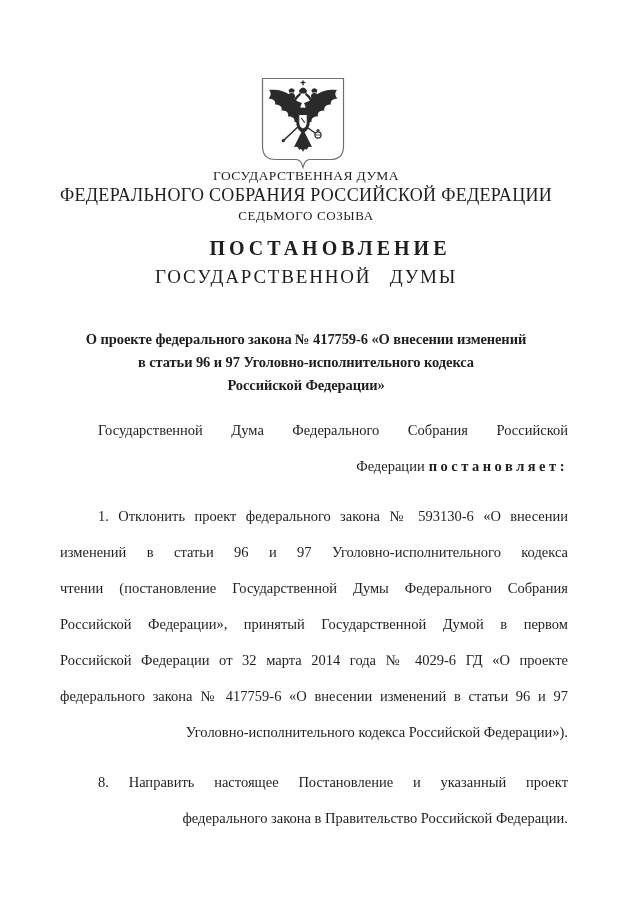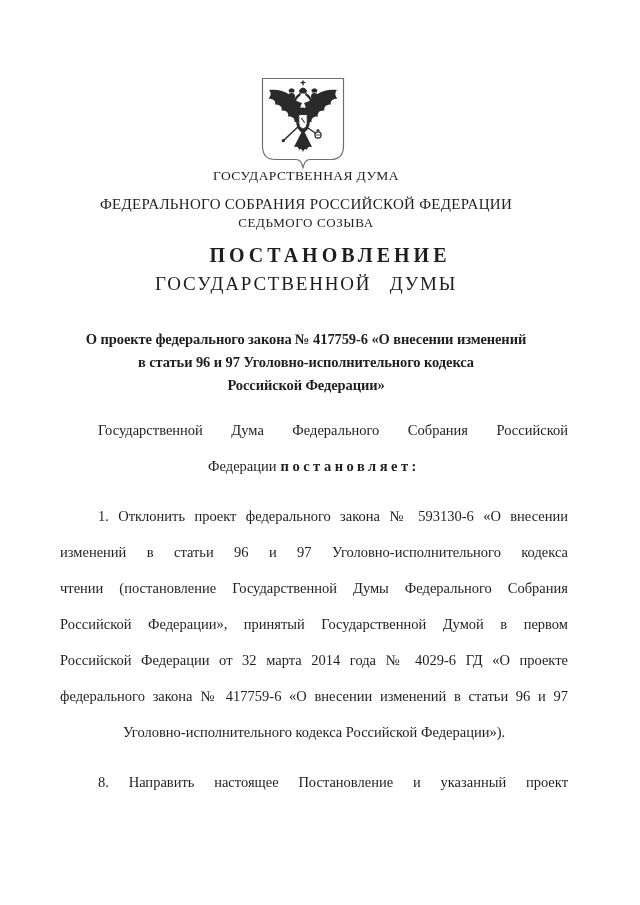--- a/index.html
+++ b/index.html
@@ -10,21 +10,21 @@
     font-family:"Liberation Serif","DejaVu Serif",serif;
     color:#1e1e1e;
     overflow:hidden;
     text-decoration:underline;
   }
   
   .crest{position:absolute;top:77px;left:261px;width:84px;height:94px;}
   
   .hdr{position:absolute;top:168px;left:0;width:612px;text-align:center;}
   .hdr .l1{font-size:13.5px;letter-spacing:0.4px;}
-  .hdr .l2{font-size:15px;letter-spacing:0.3px;margin-top:12px;}
+  .hdr .l2{font-size:18px;letter-spacing:0.3px;margin-top:1px;}
   .hdr .l3{font-size:13px;letter-spacing:0.6px;margin-top:2px;text-align:center;}
   .hdr .doc-type{
     margin-top:13px;
     font-size:20px;font-weight:bold;letter-spacing:4px;padding-left:48px;
   }
   .hdr .doc-issuer{
     margin-top:6px;
     font-size:19px;letter-spacing:1.8px;word-spacing:12px;
   }
   
@@ -36,21 +36,21 @@
   
   .body-text{
     position:absolute;top:412px;left:60px;width:508px;
     font-size:14.5px;line-height:36px;
   }
   .para{margin:0;}
   .para + .para{margin-top:14px;}
   .line{width:100%;}
   .line.ind{text-indent:38px;}
   .line.jl{text-align:justify;text-align-last:justify;}
-  .line.ll{text-align:center;}
+  .line.ll{text-align:right;}
   .em{font-weight:bold;letter-spacing:3.5px;margin-left:4px;}
 </style>
 </head>
 <body>
 
 <div class="page">
 
   <div class="crest">
     <svg width="84" height="94" viewBox="0 0 84 94">
 
@@ -121,16 +121,17 @@
         <div class="line jl ind">1. Отклонить проект федерального закона № 593130-6 «О внесении</div>
         <div class="line jl">изменений в статьи 96 и 97 Уголовно-исполнительного кодекса</div>
         <div class="line jl">чтении (постановление Государственной Думы Федерального Собрания</div>
         <div class="line jl">Российской Федерации», принятый Государственной Думой в первом</div>
         <div class="line jl">Российской Федерации от 32 марта 2014 года № 4029-6 ГД «О проекте</div>
         <div class="line jl">федерального закона № 417759-6 «О внесении изменений в статьи 96 и 97</div>
         <div class="line ll">Уголовно-исполнительного кодекса Российской Федерации»).</div>
       </div>
       <div class="para">
         <div class="line jl ind">8. Направить настоящее Постановление и указанный проект</div>
+        <div class="line ll">федерального закона в Правительство Российской Федерации.</div>
       </div>
     </div>
 
 </div>
 
 </body></html>

